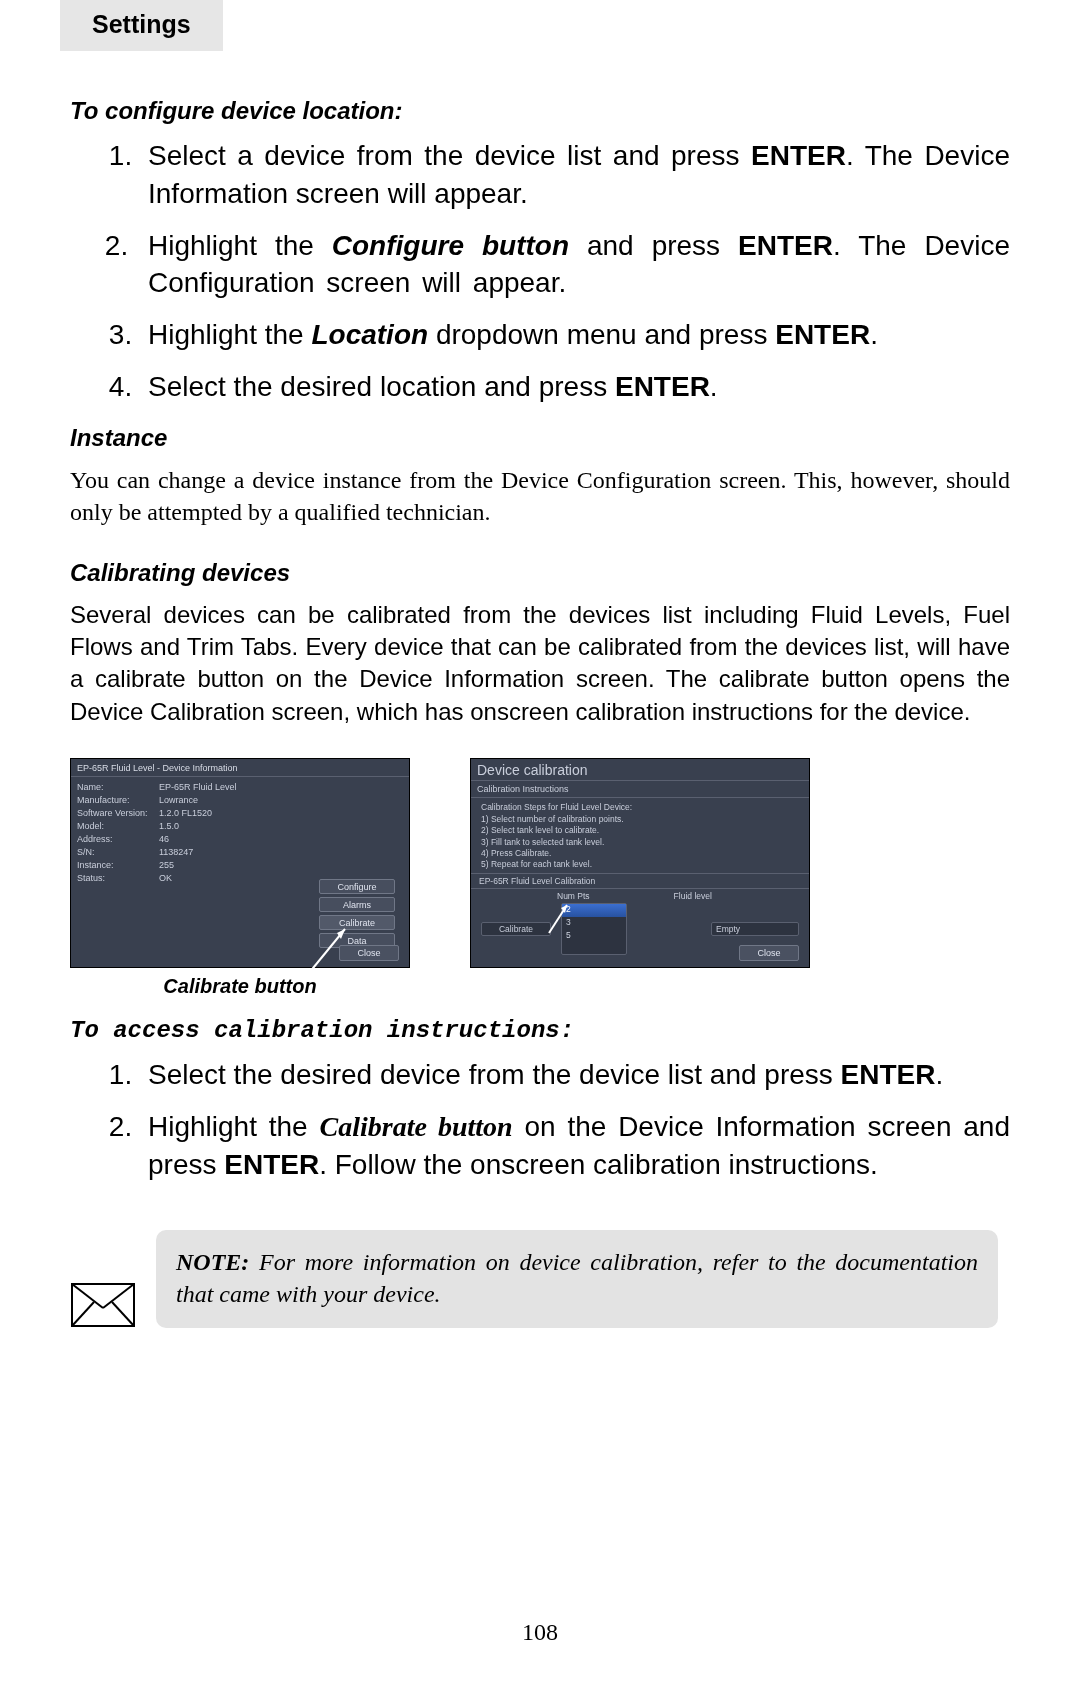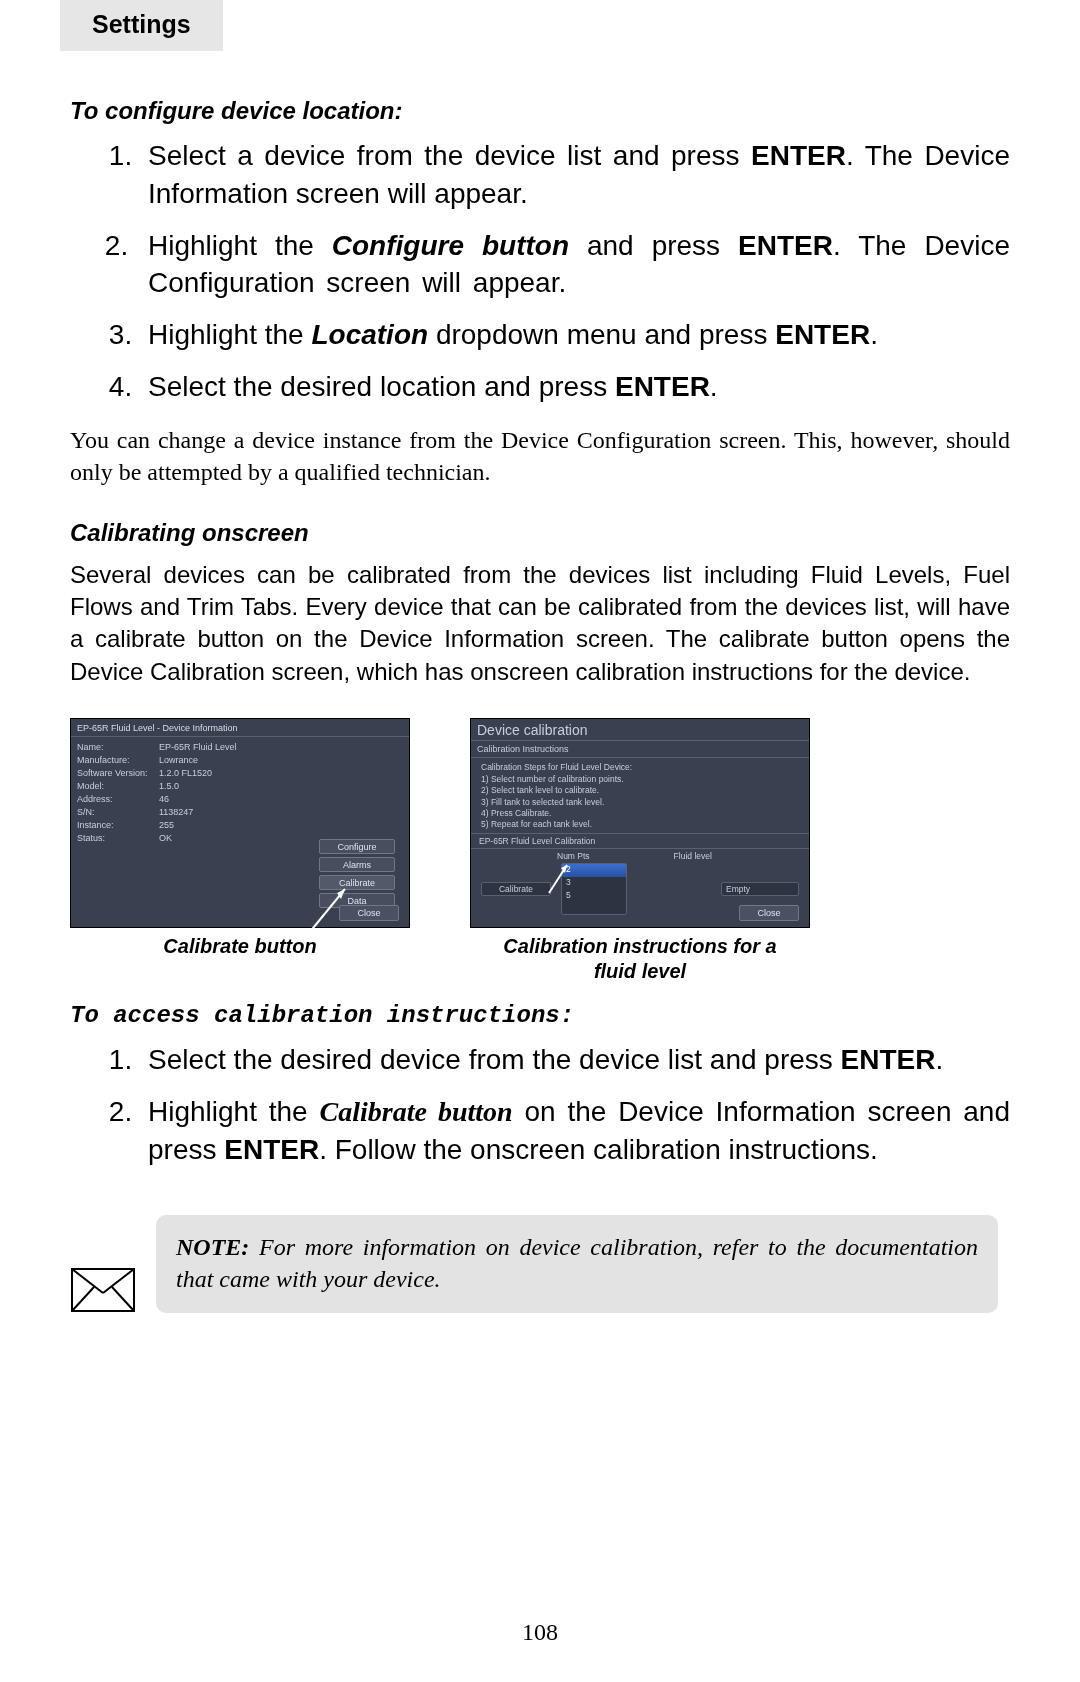--- a/index.html
+++ b/index.html
@@ -157,21 +157,21 @@
   .cal-headers { display:flex; padding: 2px 10px 0 86px; font-size:8.5px; gap: 84px;}
   .num-box {
     width: 66px; background:#2d3340; border:1px solid #5a6070; border-radius:2px;
     height: 52px; position: relative;
   }
   .num-opt {
     height: 13px; padding-left: 4px; font-size: 8.5px; color:#cfd4e0;
   }
   .num-opt.sel { background: linear-gradient(#3b6fd1,#2852a0); color:#fff; }
   .fluid-box {
-    width: 78px; height: 14px; background:#2d3340; border:1px solid #5a6070;
+    width: 88px; height: 14px; background:#2d3340; border:1px solid #5a6070;
     border-radius:2px; font-size:8.5px; padding-left:4px; display:flex; align-items:center;
     margin-left: auto;
   }
   .panel2 .btn-close2 {
     position:absolute; bottom:6px; right:10px; width:60px; height:16px;
     background:#4a5161; border:1px solid #707787; color:#dfe3ee;
     font-size:9px; display:flex; align-items:center; justify-content:center; border-radius:2px;
   }
   .arrow2 {
     position:absolute; width:40px; height:40px; left:70px; top:140px; pointer-events:none;
@@ -220,23 +220,24 @@
       <span>Highlight the </span><em class="bi">Configure button</em><span> and press </span><strong class="key">ENTER</strong><span>. The Device Configuration screen will appear.</span>
     </li>
     <li>
       <span>Highlight the </span><em class="bi">Location</em><span> dropdown menu and press </span><strong class="key">ENTER</strong><span>.</span>
     </li>
     <li>
       <span>Select the desired location and press </span><strong class="key">ENTER</strong><span>.</span>
     </li>
   </ol>
 
+  <div class="section-heading">Instance</div>
   <p class="para">You can change a device instance from the Device Configuration screen. This, however, should only be attempted by a qualified technician.</p>
 
-  <div class="section-heading" style="margin-top:30px;">Calibrating onscreen</div>
+  <div class="section-heading" style="margin-top:30px;">Calibrating devices</div>
   <p class="para-sans">Several devices can be calibrated from the devices list including Fluid Levels, Fuel Flows and Trim Tabs. Every device that can be calibrated from the devices list, will have a calibrate button on the Device Information screen. The calibrate button opens the Device Calibration screen, which has onscreen calibration instructions for the device.</p>
 
   <div class="screens-row">
 
     <div class="screen-col">
       <div class="panel">
         <div class="panel-title">EP-65R Fluid Level - Device Information</div>
         <div class="panel-body">
           <div class="kv">
               <span class="k">Name:</span>
@@ -309,21 +310,20 @@
             <div class="num-opt">5</div>
           </div>
           <div class="fluid-box">Empty</div>
         </div>
         <div class="btn-close2">Close</div>
         <svg class="arrow2" viewBox="0 0 40 40">
           <line x1="8" y1="34" x2="26" y2="6" stroke="#fff" stroke-width="2"></line>
           <polygon points="26,6 20,9 24,14" fill="#fff"></polygon>
         </svg>
       </div>
-      <div class="screen-caption" style="max-width:300px;">Calibration instructions for a fluid level</div>
     </div>
   </div>
 
   <div class="section-heading" style="margin-top:18px;font-family:Liberation Mono, monospace;">To access calibration instructions:</div>
   <ol class="steps">
     <li>
       <span>Select the desired device from the device list and press </span><strong class="key">ENTER</strong><span>.</span>
     </li>
     <li class="justified">
       <span>Highlight the </span><span class="serif-ital">Calibrate button</span><span> on the Device Information screen and press </span><strong class="key">ENTER</strong><span>. Follow the onscreen calibration instructions.</span>

